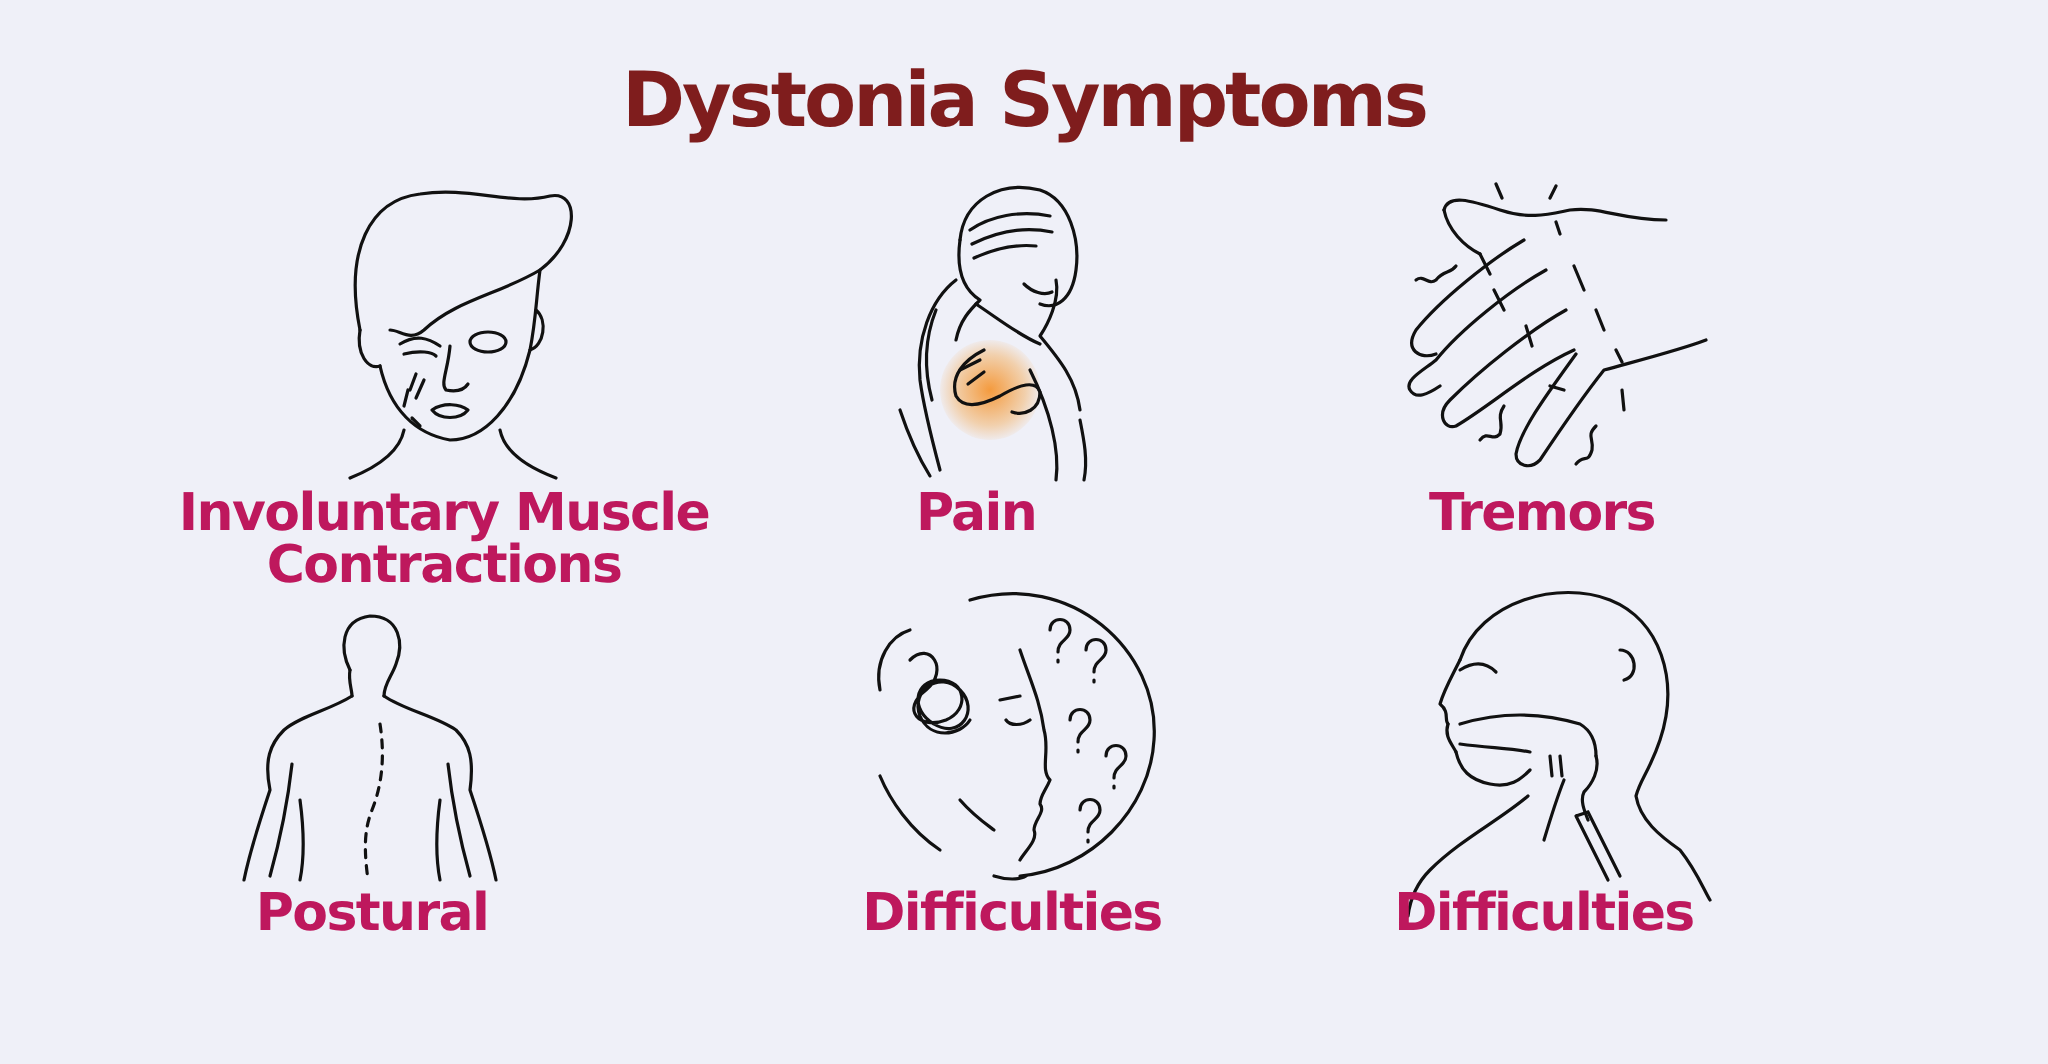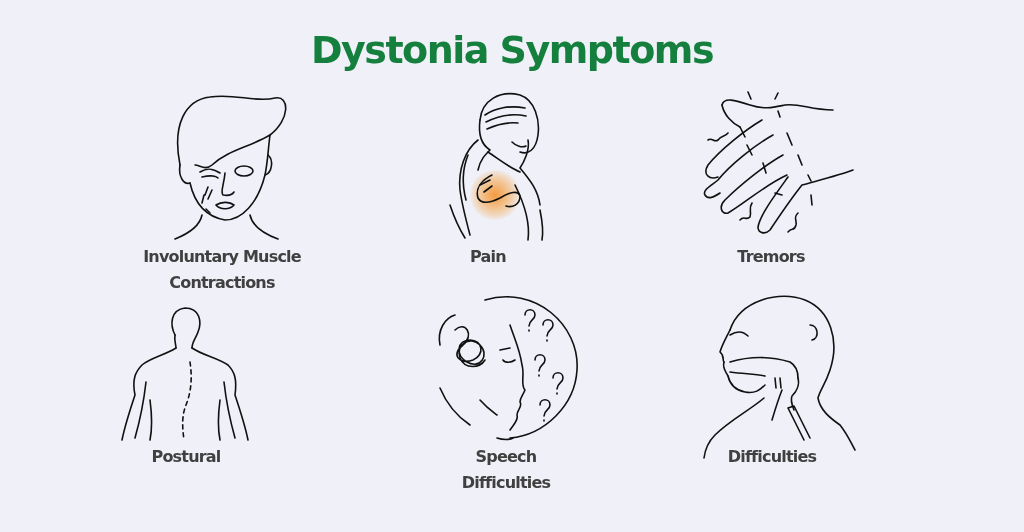--- a/index.html
+++ b/index.html
@@ -1,18 +1,18 @@
 <!DOCTYPE html>
 <html><head>
 <meta charset="utf-8">
 <style>
   html, body { margin:0; padding:0; }
   body { width:1024px; height:532px; background:#eff0f8; position:relative; overflow:hidden; font-family:"DejaVu Sans", sans-serif; }
-  .title { position:absolute; top:28px; left:0; width:1024px; text-align:center; color:#15803d; font-size:38px; font-weight:bold; letter-spacing:-1.5px; font-family:"DejaVu Sans", sans-serif; }
-  .label { position:absolute; text-align:center; color:#404040; font-size:16px; line-height:26px; font-weight:bold; letter-spacing:-0.8px; white-space:nowrap; transform:translateX(-50%); }
+  .title { position:absolute; top:28px; left:0; width:1024px; text-align:center; color:#7f1d1d; font-size:38px; font-weight:bold; letter-spacing:-1.5px; font-family:"DejaVu Sans", sans-serif; }
+  .label { position:absolute; text-align:center; color:#be185d; font-size:26px; line-height:26px; font-weight:bold; letter-spacing:-0.8px; white-space:nowrap; transform:translateX(-50%); }
   .label span { display:block; }
   svg path, svg ellipse, svg circle, svg line { fill:none; stroke:#111; stroke-width:1.6; stroke-linecap:round; stroke-linejoin:round; }
 </style>
 </head>
 <body>
 
 <div class="title">Dystonia Symptoms</div>
 
 <svg style="position:absolute;left:150px;top:65px;" width="150" height="175" viewBox="0 0 150 175">
   <path d="M30,100 C22,60 35,35 60,32 C85,28 105,38 125,33 C140,30 140,55 120,70 C100,82 78,85 62,100 C55,106 50,100 45,100"></path>
@@ -97,21 +97,20 @@
   <path d="M85,35 C90,50 95,60 97,75 C100,85 95,95 100,100 C98,105 95,108 95,112 C98,116 92,120 92,125 C94,130 88,135 85,140"></path>
   <path d="M75,60 L85,58 M78,70 C80,73 86,73 90,70"></path>
   <path d="M55,110 C62,118 68,122 72,125"></path>
   <path d="M100,25 C100,18 110,18 110,25 C110,30 104,30 104,36 M104,40 L104,41"></path>
   <path d="M118,35 C118,28 128,28 128,35 C128,40 122,40 122,46 M122,50 L122,51"></path>
   <path d="M110,70 C110,63 120,63 120,70 C120,75 114,75 114,81 M114,85 L114,86"></path>
   <path d="M128,88 C128,81 138,81 138,88 C138,93 132,93 132,99 M132,103 L132,104"></path>
   <path d="M115,115 C115,108 125,108 125,115 C125,120 119,120 119,126 M119,130 L119,131"></path>
 </svg>
 <div class="label" style="left:506px;top:444px;">
-  <span>Speech</span>
     <span>Difficulties</span>
 </div>
 
 <svg style="position:absolute;left:700px;top:290px;" width="160" height="170" viewBox="0 0 160 170">
   <path d="M30,40 C40,10 80,0 105,10 C130,20 140,50 130,80 C125,95 120,100 118,108 C120,120 130,128 140,135 C148,145 152,155 155,160"></path>
   <path d="M30,40 C25,50 22,55 20,62 C25,66 22,70 24,72"></path>
   <path d="M24,72 C22,78 26,82 28,86"></path>
   <path d="M28,86 C30,95 35,100 45,102 C55,104 60,100 65,95"></path>
   <path d="M30,45 C38,40 44,42 48,46"></path>
   <path d="M30,72 C50,66 70,66 90,72 C95,75 98,80 98,88"></path>

